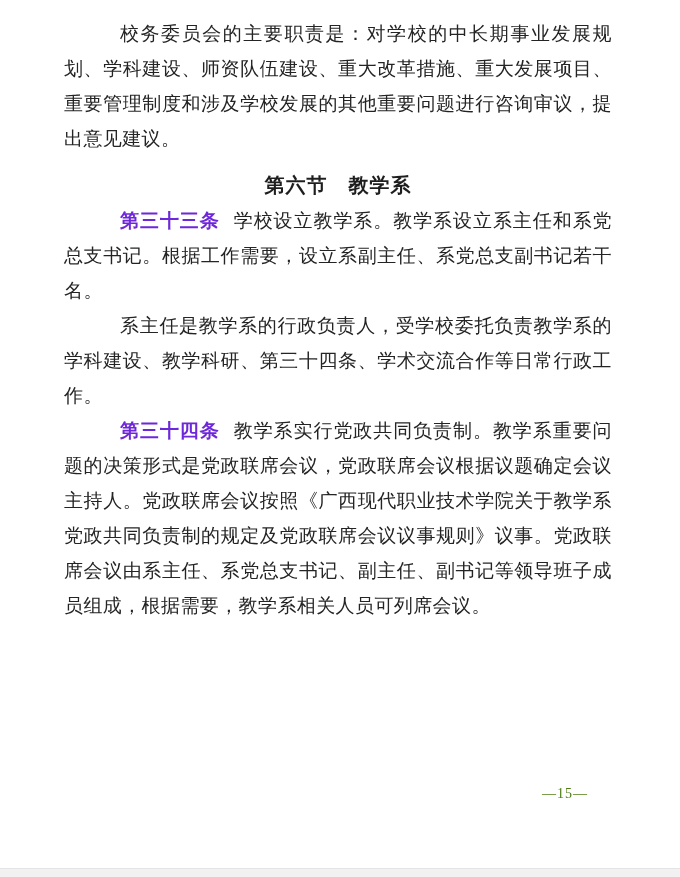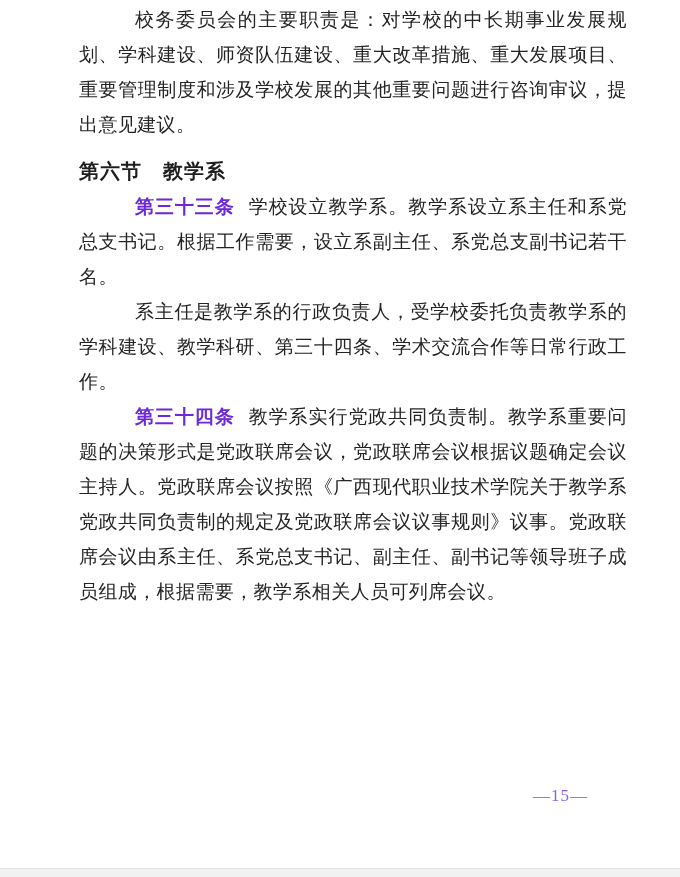--- a/index.html
+++ b/index.html
@@ -10,59 +10,58 @@
   .page {
     position: relative;
     width: 680px;
     height: 877px;
     background: #ffffff;
     overflow: hidden;
     color: #222222;
   }
   .content {
     position: absolute;
-    top: 2px;
+    top: 16px;
     left: 64px;
     width: 548px;
     font-family: "Liberation Serif", "DejaVu Serif", serif;
     font-size: 19px;
     line-height: 35px;
     letter-spacing: 0.4px;
     text-align: justify;
     color: #242424;
-    margin-left: 15px;
   }
   .para {
     margin: 0;
     text-indent: 56px;
   }
   .section-heading {
     margin: 12px 0 0 0;
     font-size: 20px;
     font-weight: 700;
-    text-align: left;
+    text-align: center;
     text-indent: 0;
     line-height: 35px;
     letter-spacing: 1px;
     color: #1e1e1e;
   }
   .article-label {
     font-weight: 700;
     font-family: "Liberation Sans", "DejaVu Sans", sans-serif;
     margin-right: 14px;
     color: #6d28d9;
   }
   .page-number {
     position: absolute;
     top: 786px;
     right: 92px;
     font-family: "Liberation Serif", "DejaVu Serif", serif;
-    font-size: 17px;
+    font-size: 14px;
     letter-spacing: 1px;
-    color: #8b5cf6;
+    color: #4d7c0f;
   }
   .viewer-bottom-strip {
     position: absolute;
     left: 0;
     right: 0;
     bottom: 0;
     height: 8px;
     background: #f1f1f1;
     border-top: 1px solid #e4e4e4;
   }

